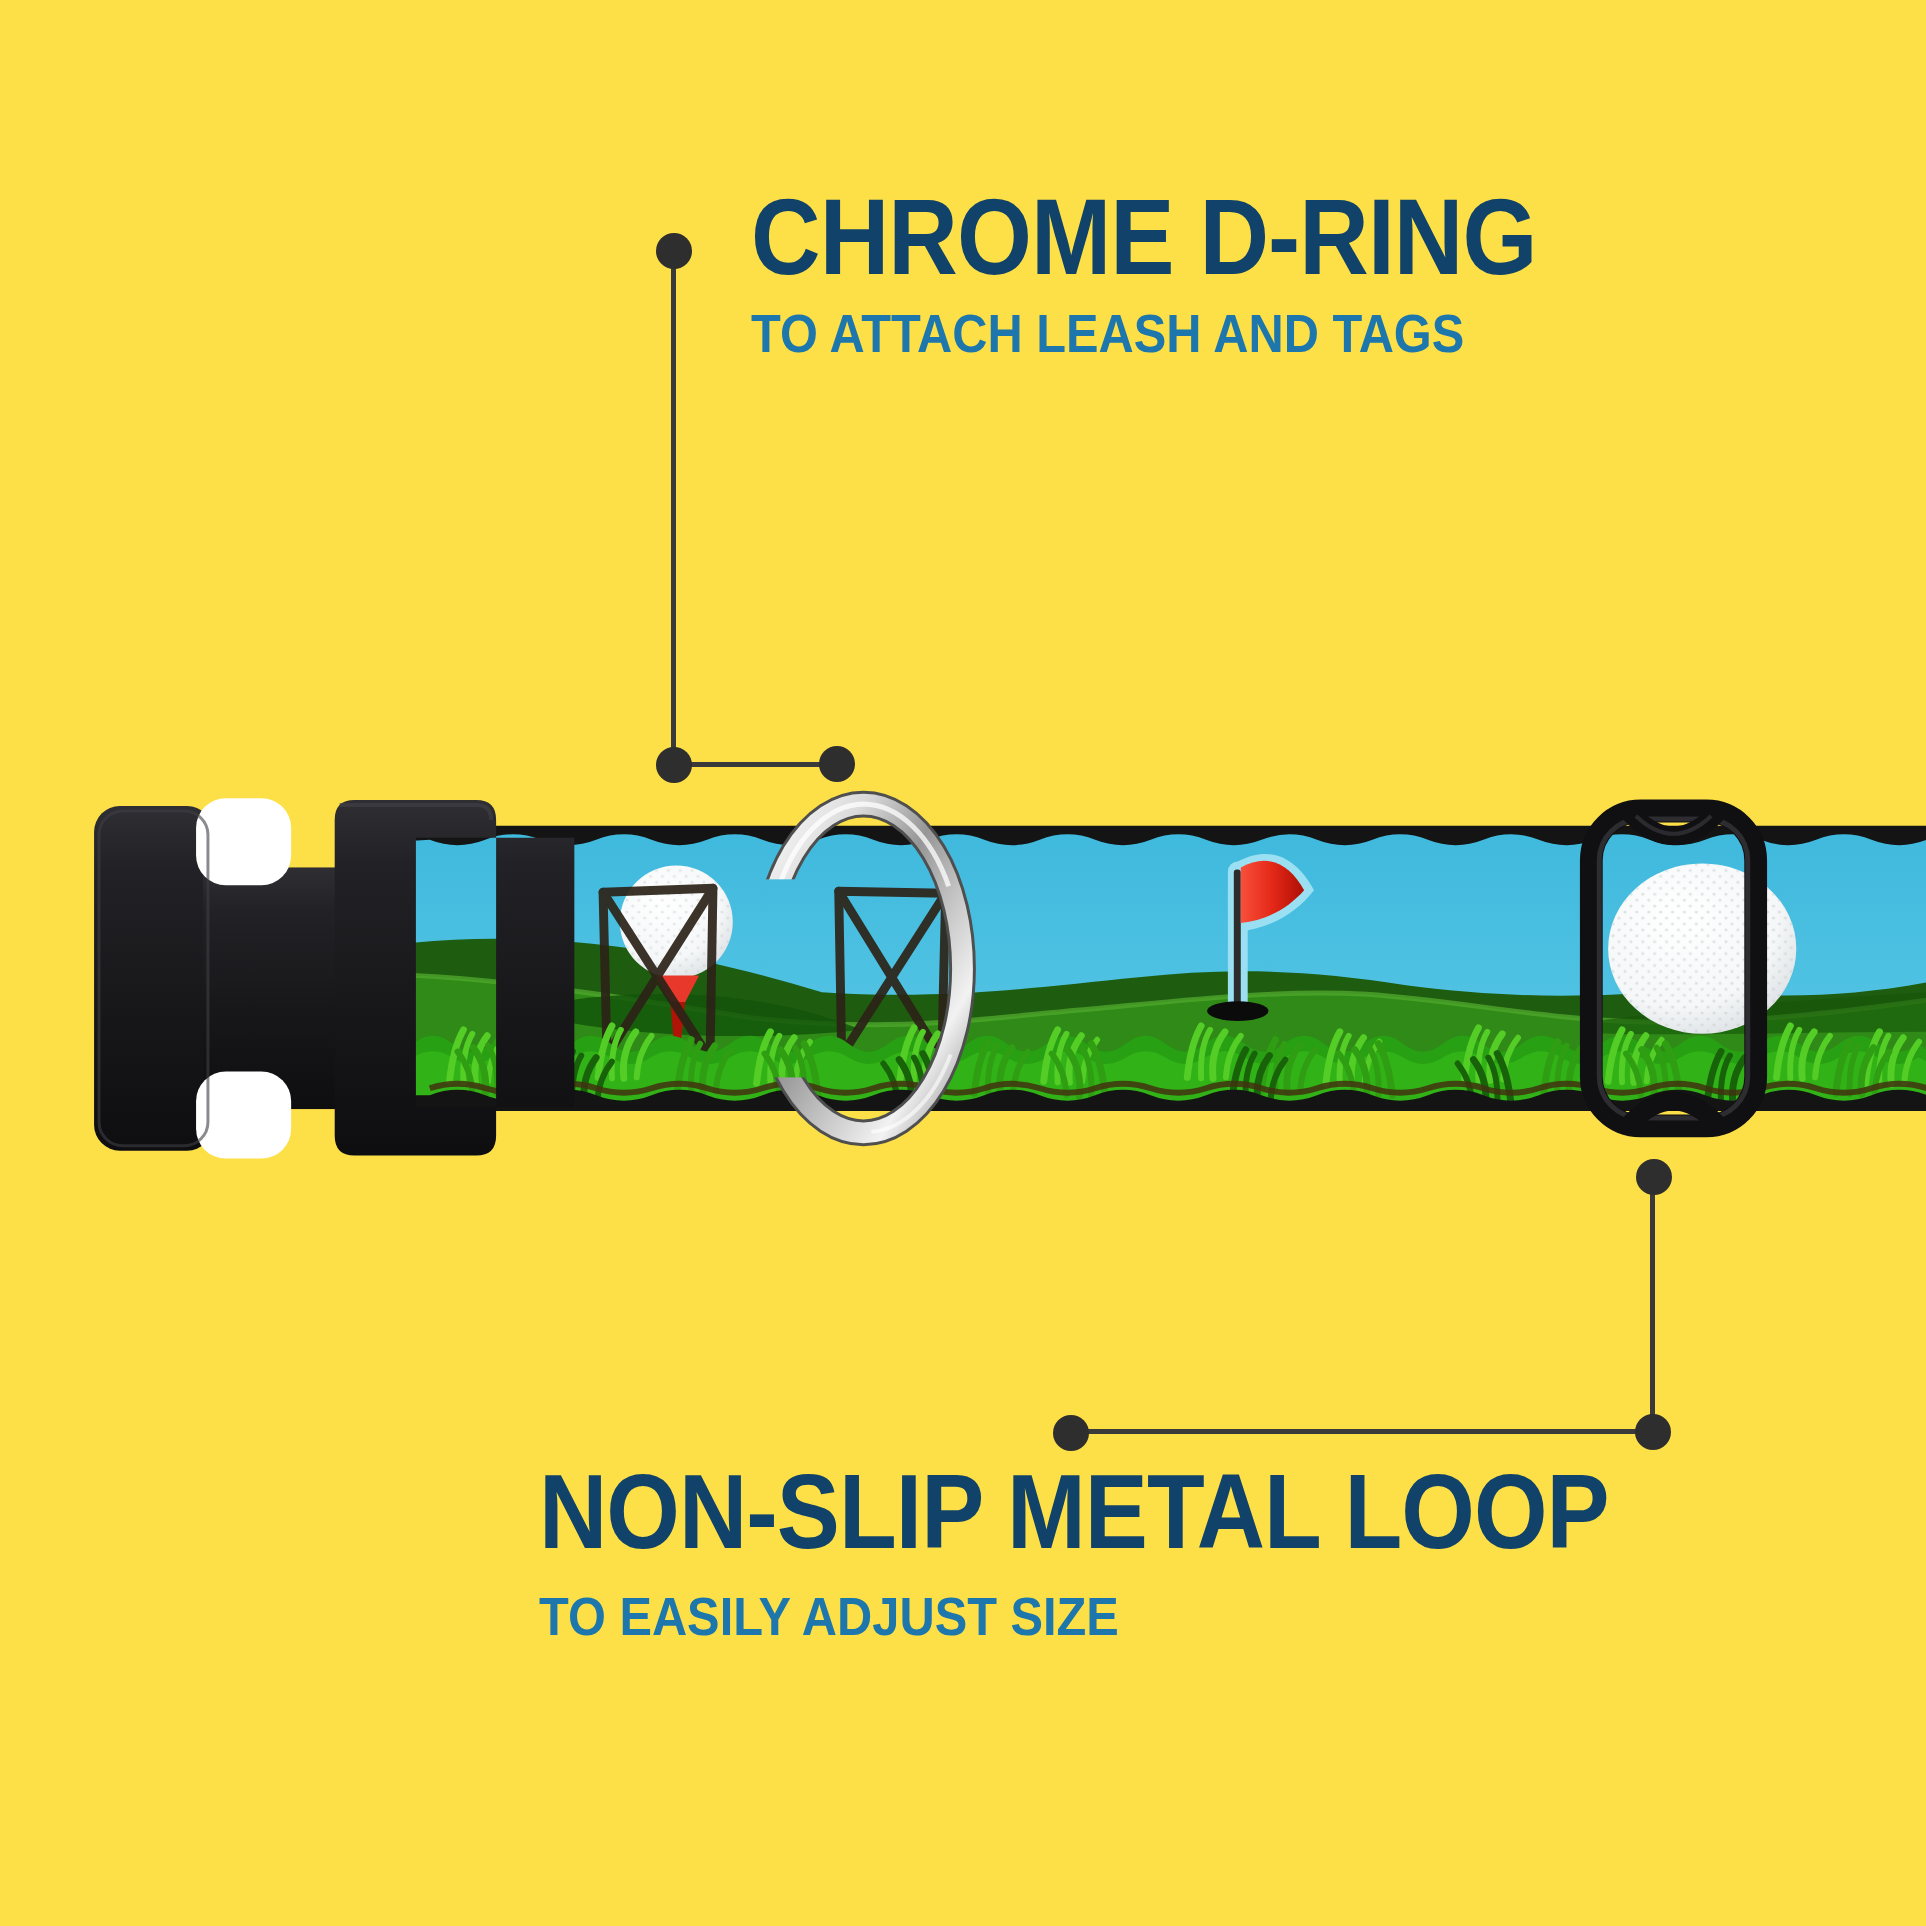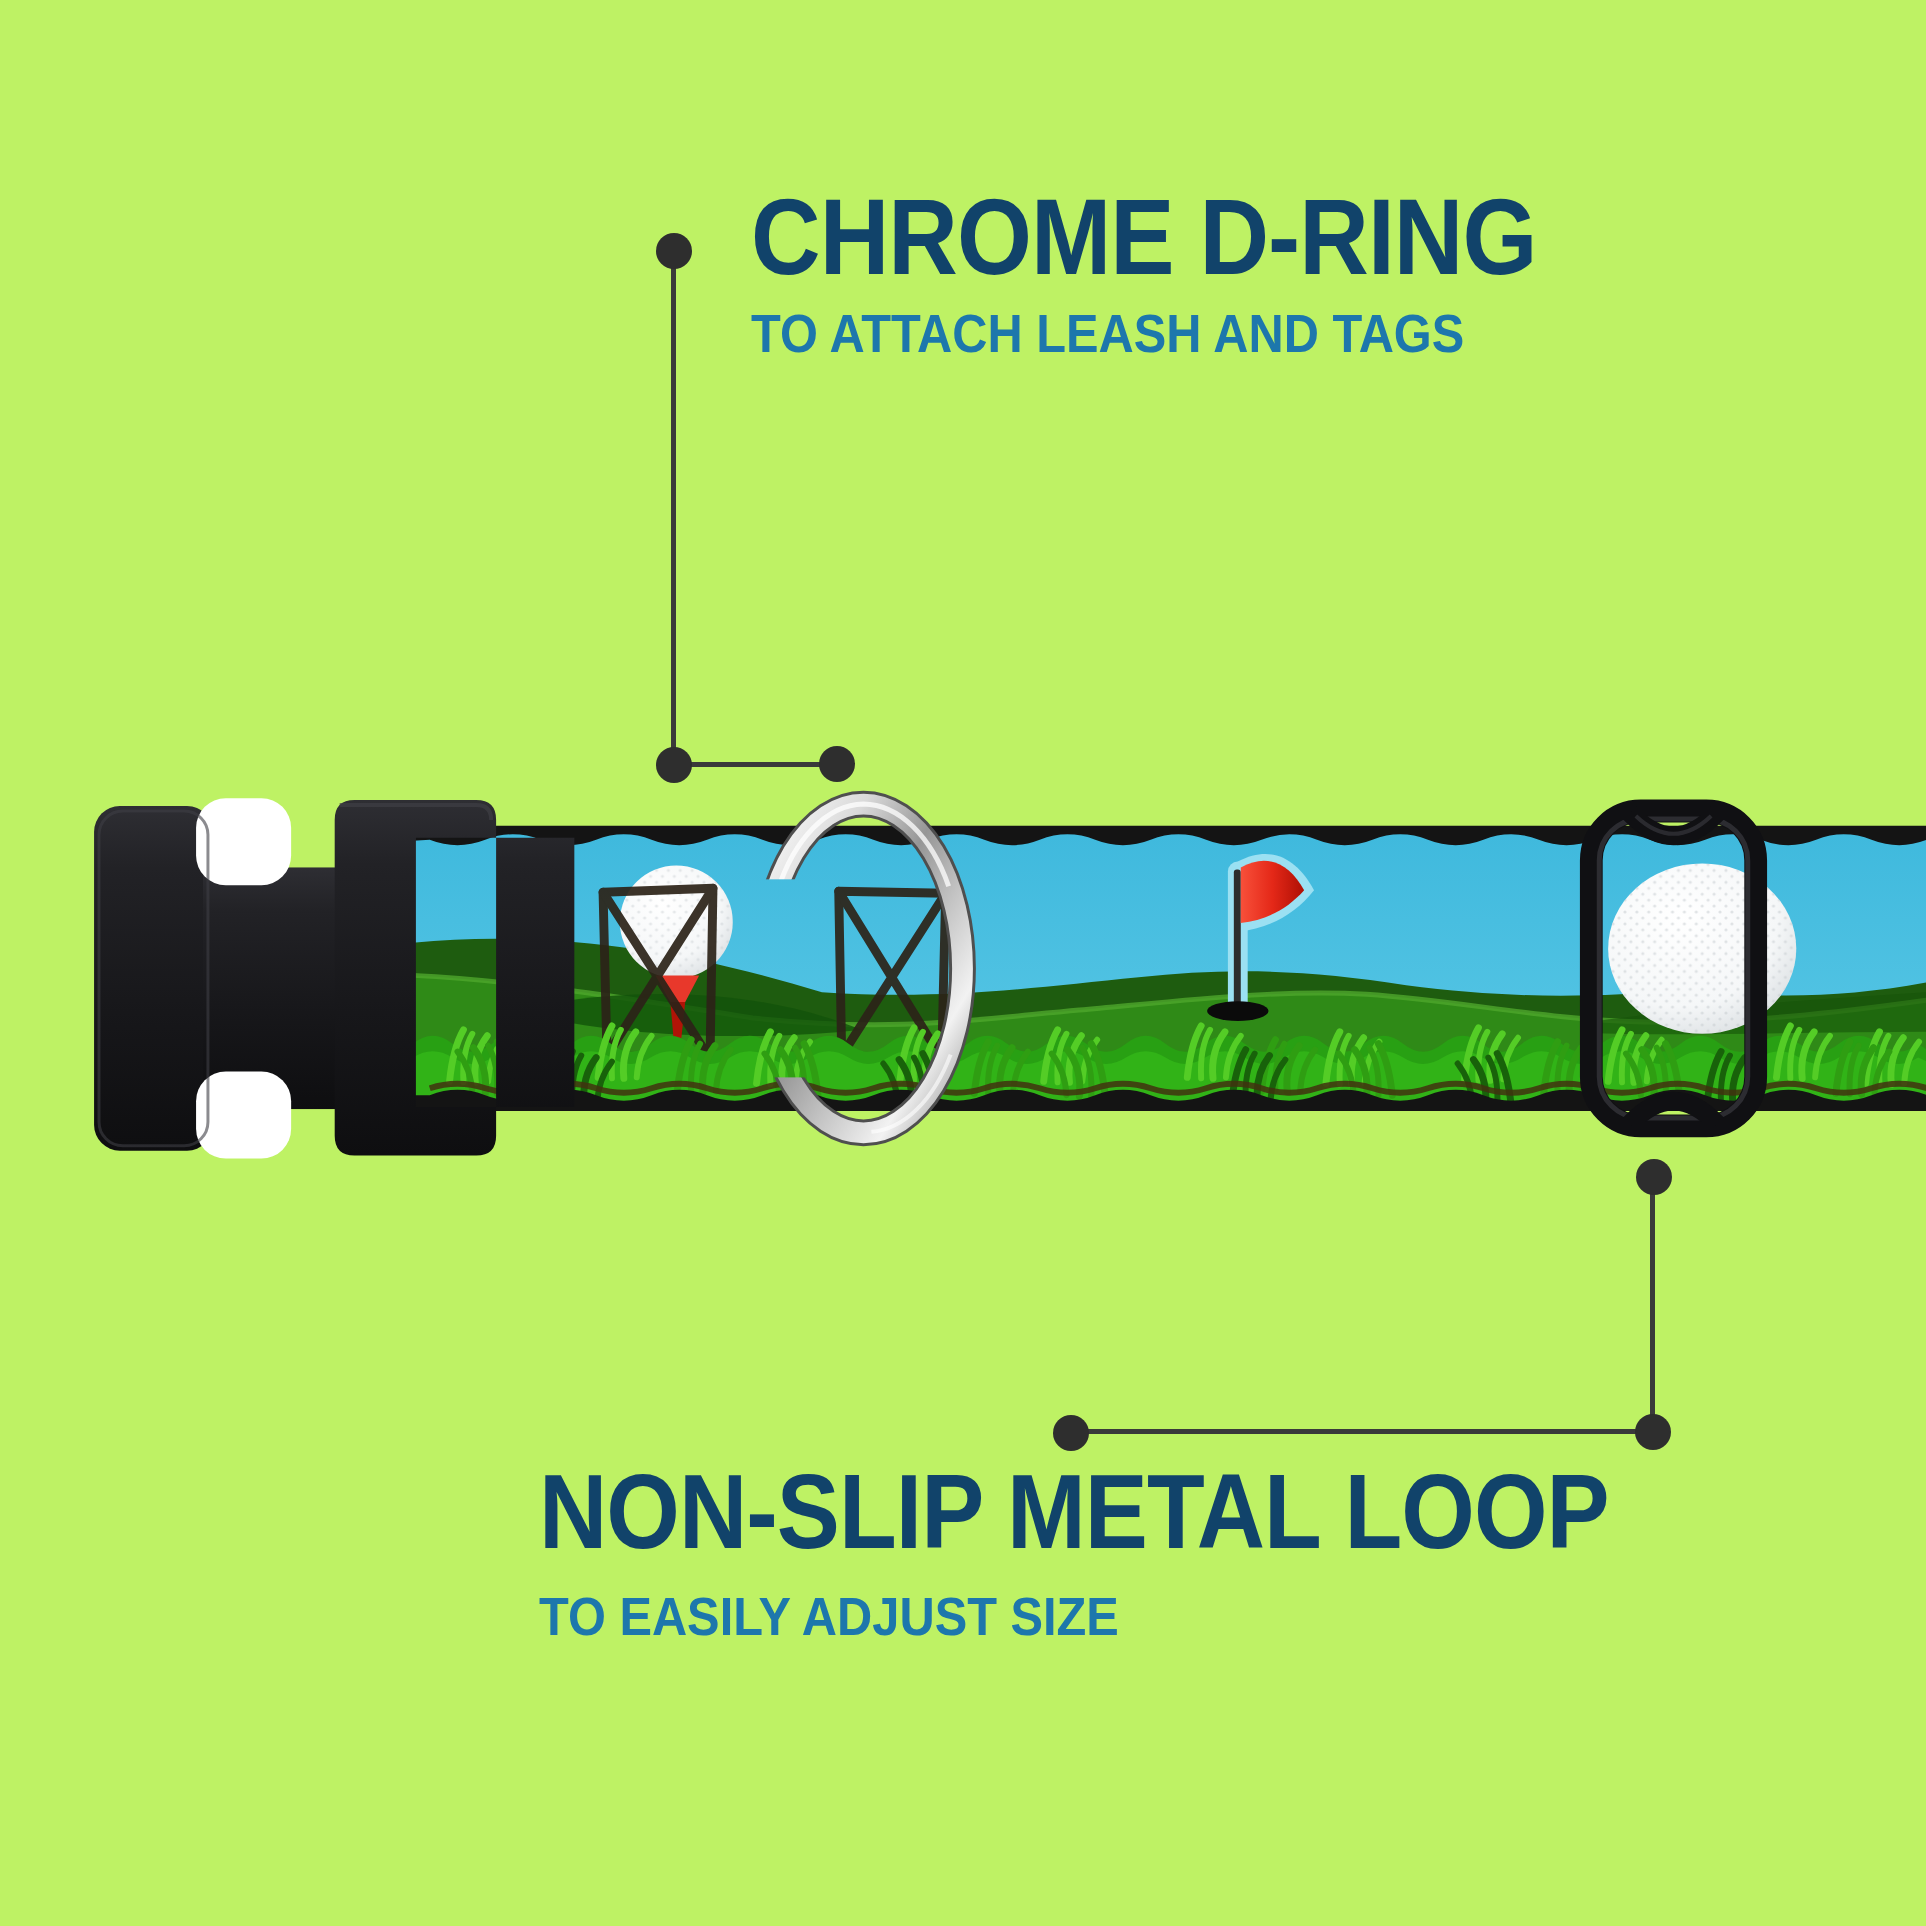--- a/index.html
+++ b/index.html
@@ -1,16 +1,16 @@
 <!DOCTYPE html>
 <html><head>
 <meta charset="utf-8">
 <style>
   html,body{margin:0;padding:0;background:#ffffff;}
-  #stage{position:relative;width:1927px;height:1927px;background:#bef264;overflow:hidden;
+  #stage{position:relative;width:1927px;height:1927px;background:#fde047;overflow:hidden;
          font-family:"Liberation Sans","DejaVu Sans",sans-serif;}
   .callout-title{position:absolute;font-weight:bold;color:#11436a;line-height:1;
                  white-space:nowrap;transform:scaleX(0.9);transform-origin:left top;letter-spacing:-1px;}
   .callout-sub{position:absolute;font-weight:bold;color:#1d77ac;line-height:1;
                white-space:nowrap;transform:scaleX(0.92);transform-origin:left top;letter-spacing:0px;}
   #title-top{left:751px;top:184px;font-size:107px;}
   #sub-top{left:751px;top:307px;font-size:53px;}
   #title-bottom{left:539px;top:1459px;font-size:105px;}
   #sub-bottom{left:539px;top:1590px;font-size:53px;}
   .dot{position:absolute;width:36px;height:36px;border-radius:50%;background:#2e2e2e;}

